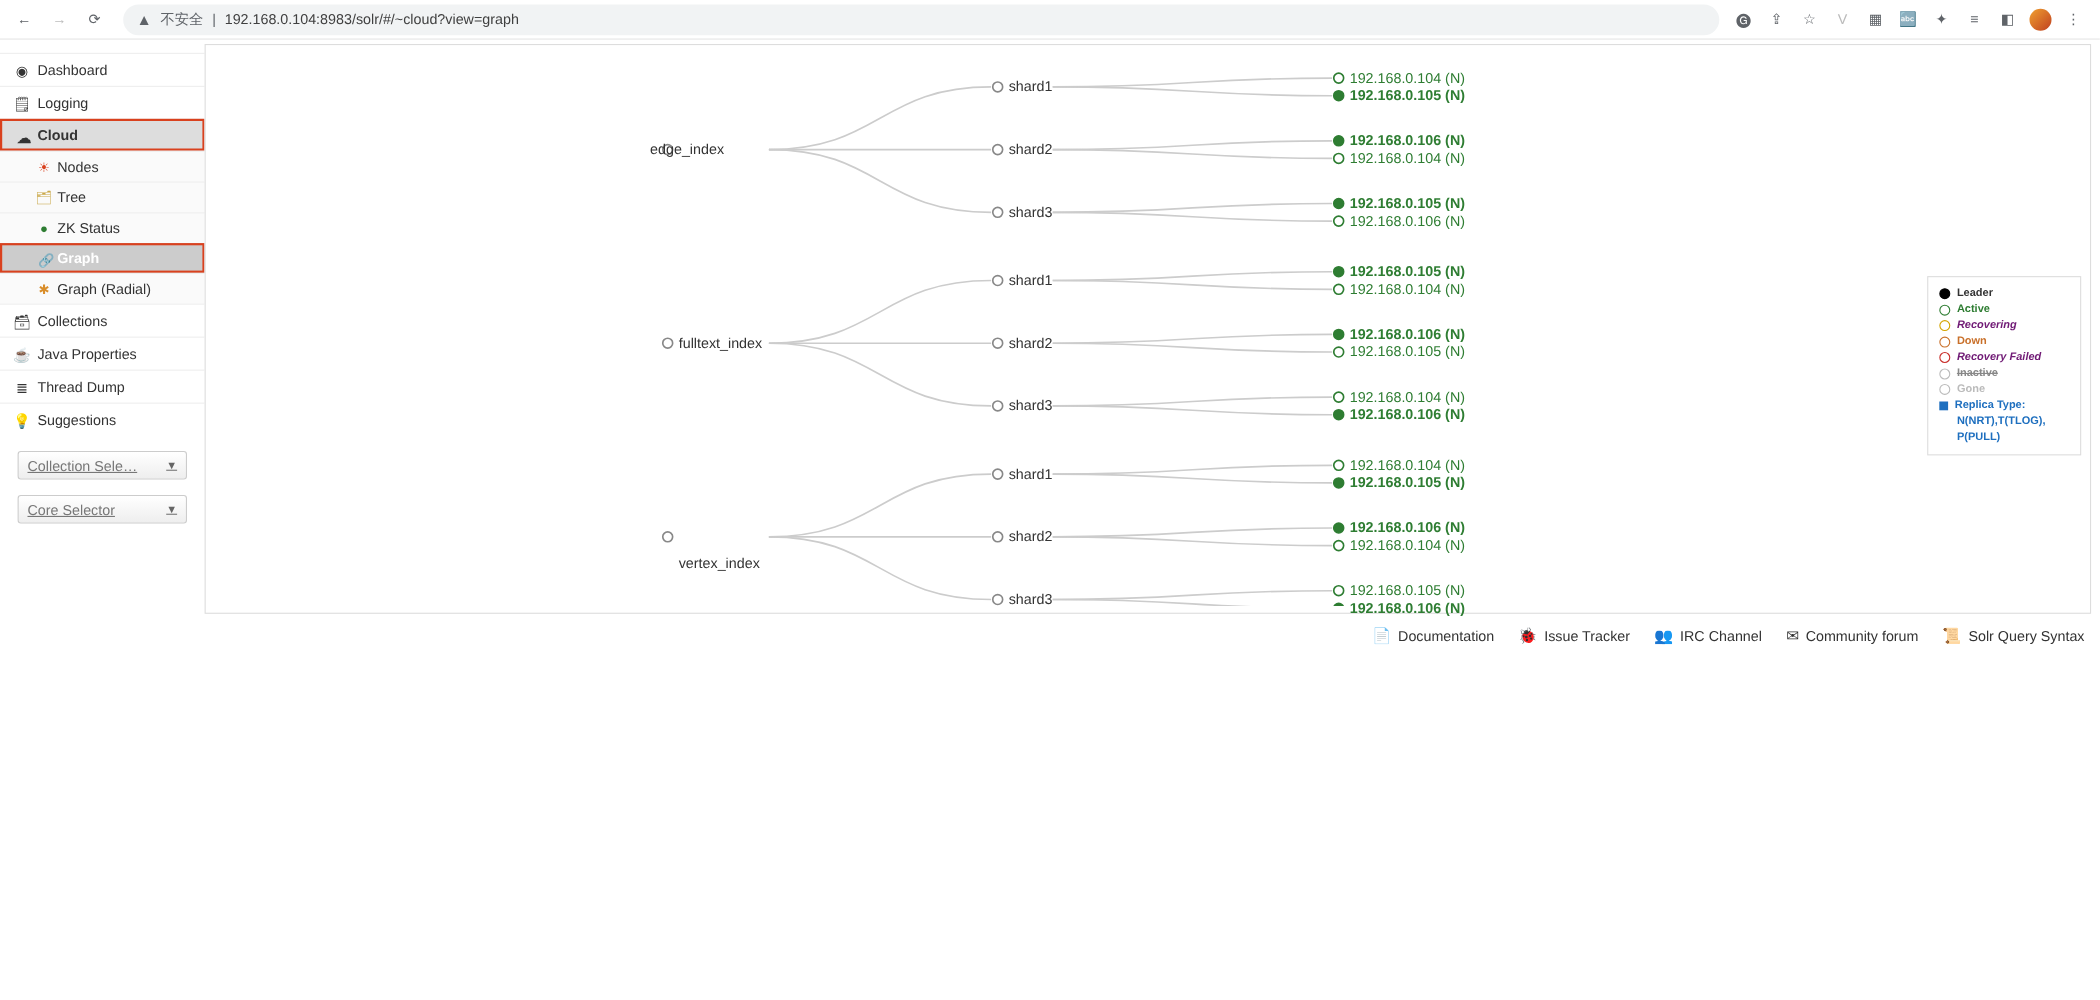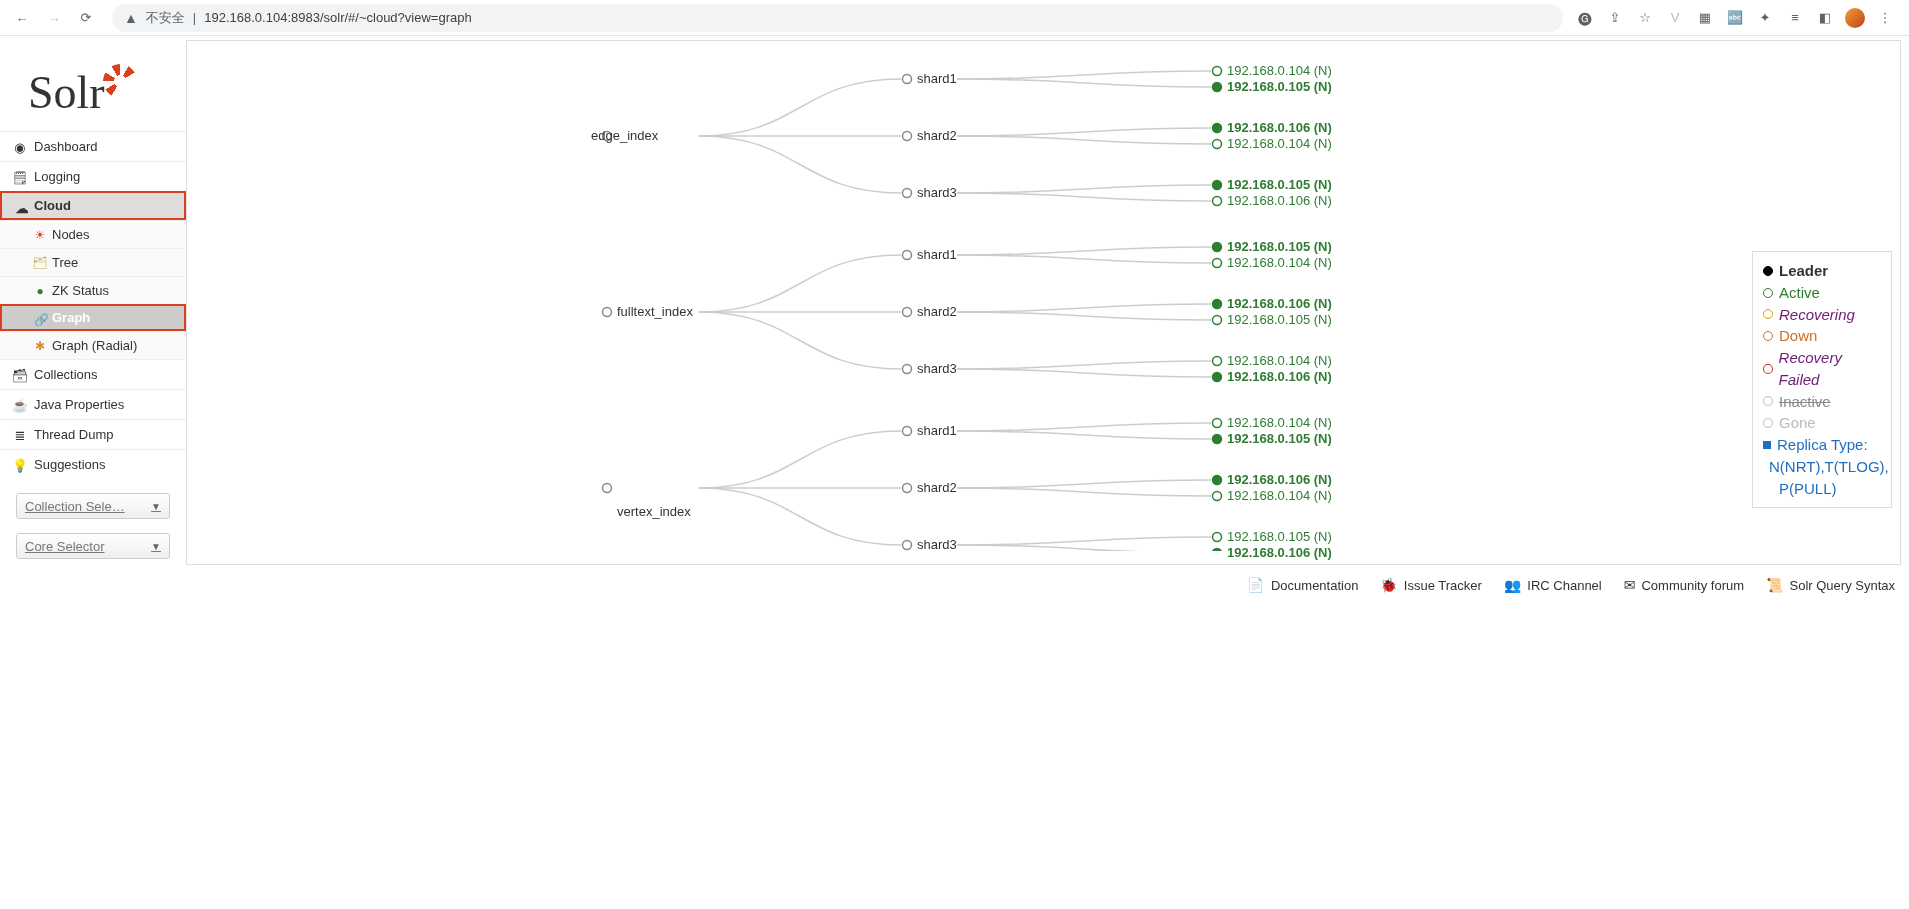--- a/index.html
+++ b/index.html
@@ -96,21 +96,21 @@
   }
   .coll-label { color: #333; }
   .shard-label { color: #333; }
   .replica-label { color: #2e7d32; }
   .replica-label.leader { font-weight: bold; }
 
   
   .legend {
     position: absolute; right: 8px; top: 210px; width: 140px;
     border: 1px solid #ddd; background: #fff; padding: 8px 10px;
-    font-size: 15px; line-height: 1.45;
+    font-size: 10px; line-height: 1.45; font-weight: bold;
   }
   .legend .row { display:flex; align-items:center; gap:6px; }
   .lg-dot {
     width:10px;height:10px;border-radius:50%;border:1.5px solid #000;display:inline-block;
   }
   .lg-dot.filled-black { background:#000; border-color:#000; }
   .lg-dot.green { border-color:#2e7d32; }
   .lg-dot.yellow { border-color:#d4a500; }
   .lg-dot.orange { border-color:#c9702a; }
   .lg-dot.red { border-color:#c9302c; }
@@ -155,23 +155,20 @@
     <div>≡</div>
     <div>◧</div>
     <div class="avatar"></div>
     <div>⋮</div>
   </div>
 </div>
 
 <div class="app">
 
   <div class="sidebar">
-    <div class="logo-wrap">
-      <span class="logo"><span>Solr</span><span class="flare"></span></span>
-    </div>
 
     <ul class="nav">
       <li>
         <span class="ico">◉</span>
         <span>Dashboard</span>
       </li>
       <li>
         <span class="ico">🗒</span>
         <span>Logging</span>
       </li>

